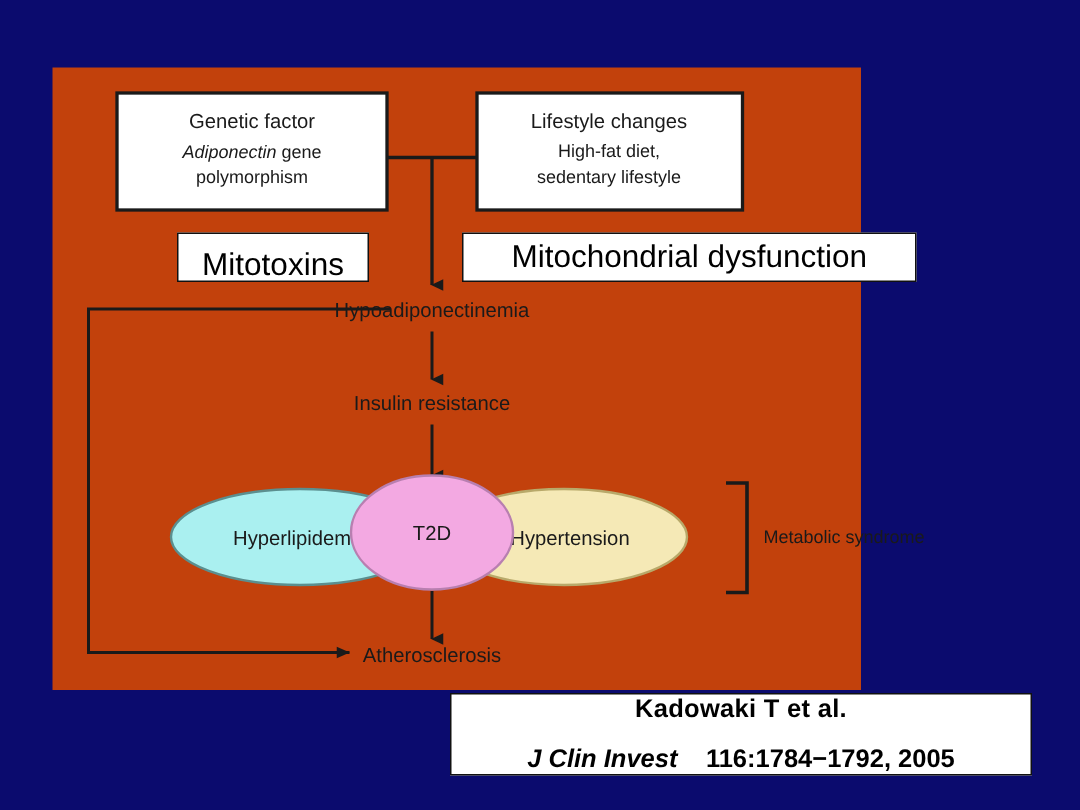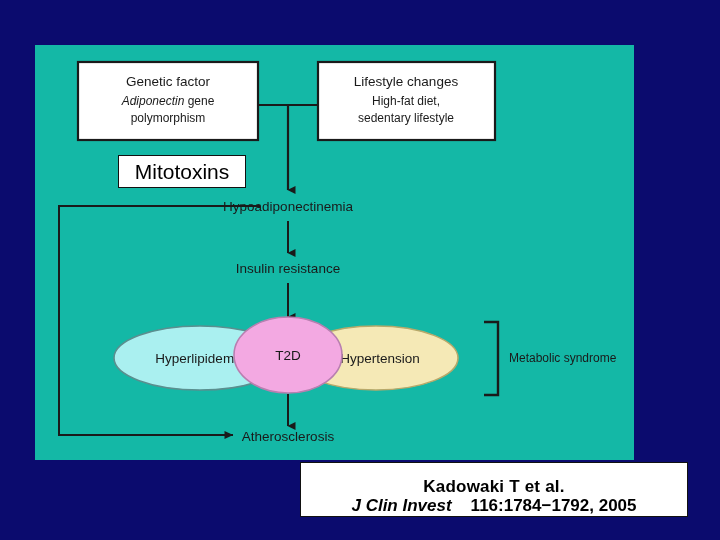--- a/index.html
+++ b/index.html
@@ -19,23 +19,23 @@
     width: 720px;
     height: 540px;
     background: #0b0b6e;
     overflow: hidden;
   }
   
   #figure-panel {
     position: absolute;
     left: 35px;
     top: 45px;
-    width: 599px;
+    width: 539px;
     height: 415px;
-    background: #14b8a6;
+    background: #c2410c;
   }
   #figure-svg {
     position: absolute;
     left: 0;
     top: 0;
   }
   
   .overlay-box {
     position: absolute;
     background: #ffffff;
@@ -48,20 +48,21 @@
     font-family: "Liberation Sans", sans-serif;
     line-height: 1;
     white-space: nowrap;
   }
   #mitotoxins-box {
     left: 118px;
     top: 155px;
     width: 128px;
     height: 33px;
     font-size: 21px;
+    align-items: flex-end;
   }
   #mitochondrial-box {
     left: 308px;
     top: 155px;
     width: 303px;
     height: 33px;
     font-size: 21px;
   }
   
   #citation-box {
@@ -69,21 +70,21 @@
     left: 300px;
     top: 462px;
     width: 388px;
     height: 55px;
     background: #ffffff;
     border: 1px solid #111111;
     box-sizing: border-box;
     display: flex;
     flex-direction: column;
     align-items: center;
-    justify-content: flex-end;
+    justify-content: space-between;
     color: #000000;
   }
   #citation-line1 {
     font-size: 17px;
     font-weight: bold;
     letter-spacing: 0.2px;
     line-height: 1.15;
   }
   #citation-line2 {
     font-size: 17px;
@@ -186,20 +187,23 @@
       <text class="lbl lbl-flow" x="253" y="396" text-anchor="middle">Atherosclerosis</text>
 
     </svg>
 
   </div>
 
   <div class="overlay-box" id="mitotoxins-box">
     <span>Mitotoxins</span>
   </div>
 
+  <div class="overlay-box" id="mitochondrial-box">
+    <span>Mitochondrial dysfunction</span>
+  </div>
 
   <div id="citation-box">
     <div id="citation-line1">Kadowaki T et al.</div>
     <div id="citation-line2">
       <span id="citation-journal">J Clin Invest</span>
       <span>116:1784−1792, 2005</span>
     </div>
   </div>
 
 </div>

